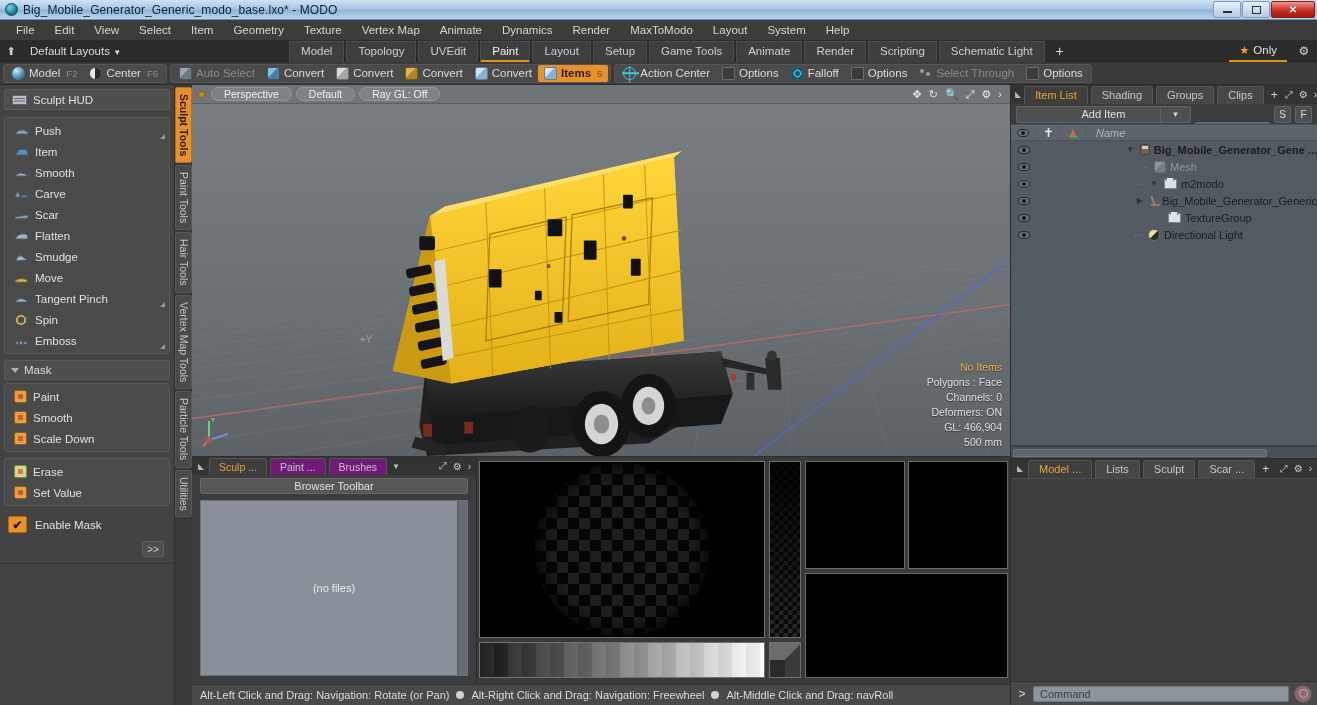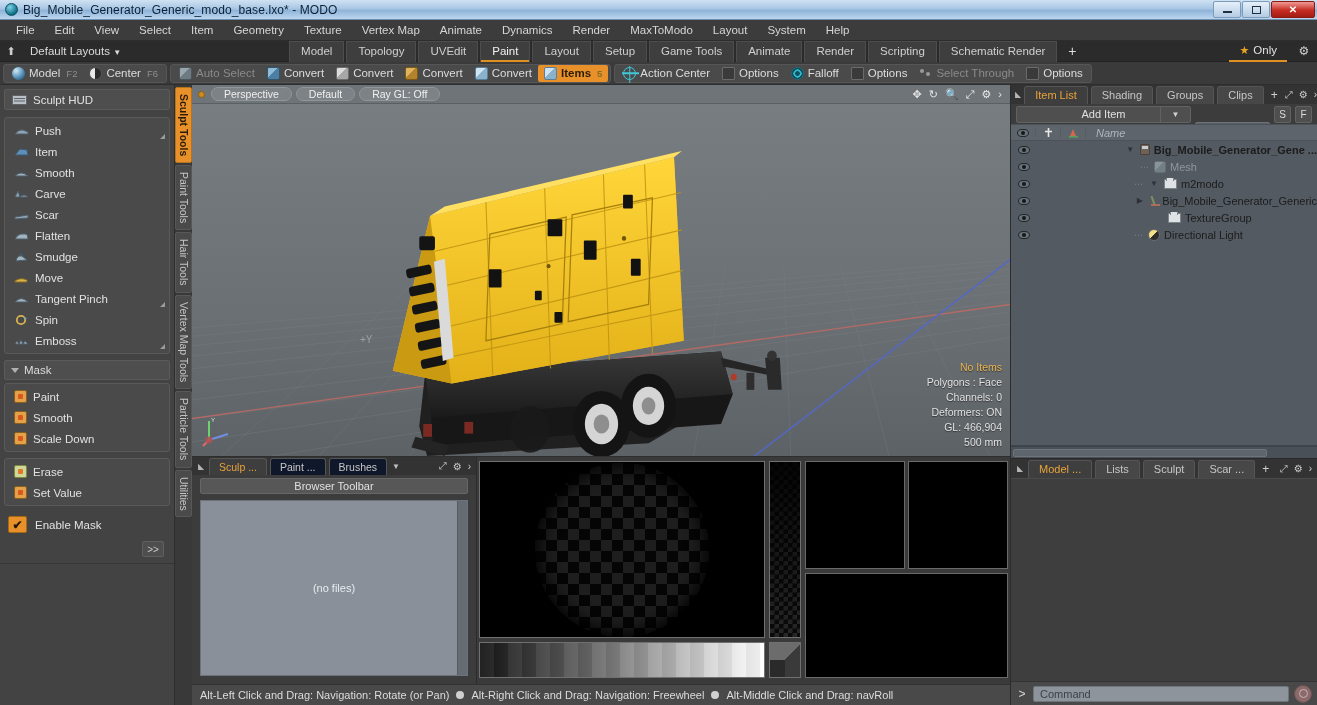--- a/index.html
+++ b/index.html
@@ -185,21 +185,21 @@
   .vp-axis { position:absolute; left:9px; bottom:8px; width:34px; height:34px; }
   .vp-plus { position:absolute; color:#9aa0a6; font-size:10px; }
 
   
   .bottom { height: 228px; flex: 0 0 228px; display: flex; background:#3a3a3a; border-top:1px solid #2e2e2e; }
   .bp-browser { width: 285px; flex:0 0 285px; display:flex; flex-direction:column; background:#3c3c3c; border-right:1px solid #2c2c2c;}
   .bp-tabrow { height:18px; flex:0 0 18px; display:flex; align-items:center; background:#333; padding-left:4px; gap:3px; }
   .bp-arrow { width:10px;text-align:center;color:#b5b5b5;font-size:8px; }
   .bp-tab {
     padding: 0 9px; line-height:16px; font-size:10.5px; color:#c6c6c6;
-    background:#0f172a; border:1px solid #555; border-bottom:none; border-radius:3px 3px 0 0; white-space:nowrap;
+    background:#701a75; border:1px solid #555; border-bottom:none; border-radius:3px 3px 0 0; white-space:nowrap;
   }
   .bp-tab.active { color:#e8a33c; background:#3e3e3e; }
   .bp-tab-icons { margin-left:auto; display:flex; gap:6px; padding-right:5px; color:#cfcfcf; font-size:10px; align-items:center;}
   .bp-toolbar {
     margin: 3px 8px; height:16px; background:#575757; border:1px solid #666; border-radius:2px;
     display:flex; align-items:center; justify-content:center; font-size:11px; color:#e0e0e0;
   }
   .bp-files {
     flex: 1 1 auto; margin: 3px 8px 8px 8px; background:#8a9099; border:1px solid #6c727a;
     display:flex; align-items:center; justify-content:center; color:#e8ecf0; font-size:11px; position:relative;
@@ -370,21 +370,21 @@
       <div class="lr-tab">Model</div>
       <div class="lr-tab">Topology</div>
       <div class="lr-tab">UVEdit</div>
       <div class="lr-tab active">Paint</div>
       <div class="lr-tab">Layout</div>
       <div class="lr-tab">Setup</div>
       <div class="lr-tab">Game Tools</div>
       <div class="lr-tab">Animate</div>
       <div class="lr-tab">Render</div>
       <div class="lr-tab">Scripting</div>
-      <div class="lr-tab">Schematic Render</div>
+      <div class="lr-tab">Schematic Light</div>
     </div>
     <div class="lr-plus">+</div>
     <div class="lr-right">
       <div class="lr-only">
         <span class="star">★</span>
         <span>Only</span>
       </div>
       <div class="lr-gear">⚙</div>
     </div>
   </div>

